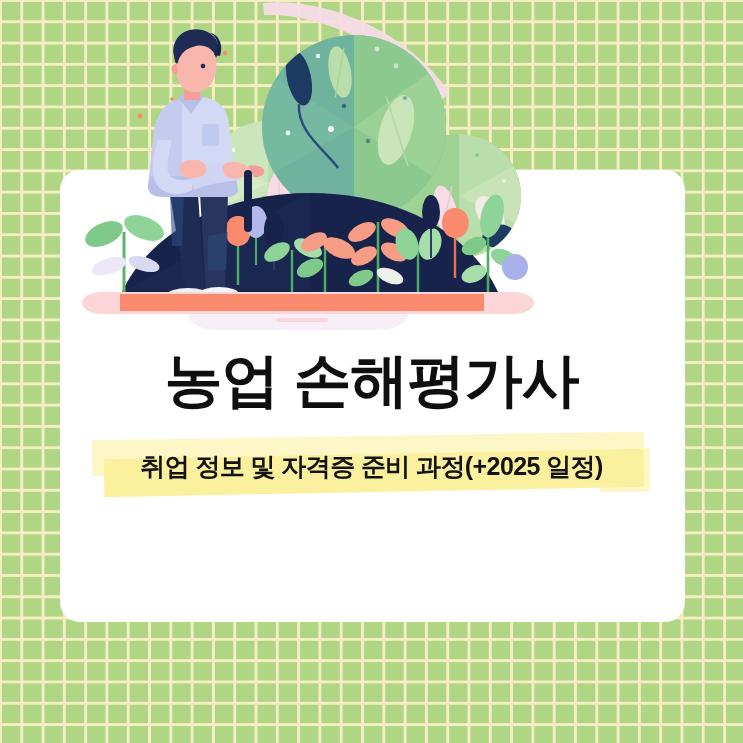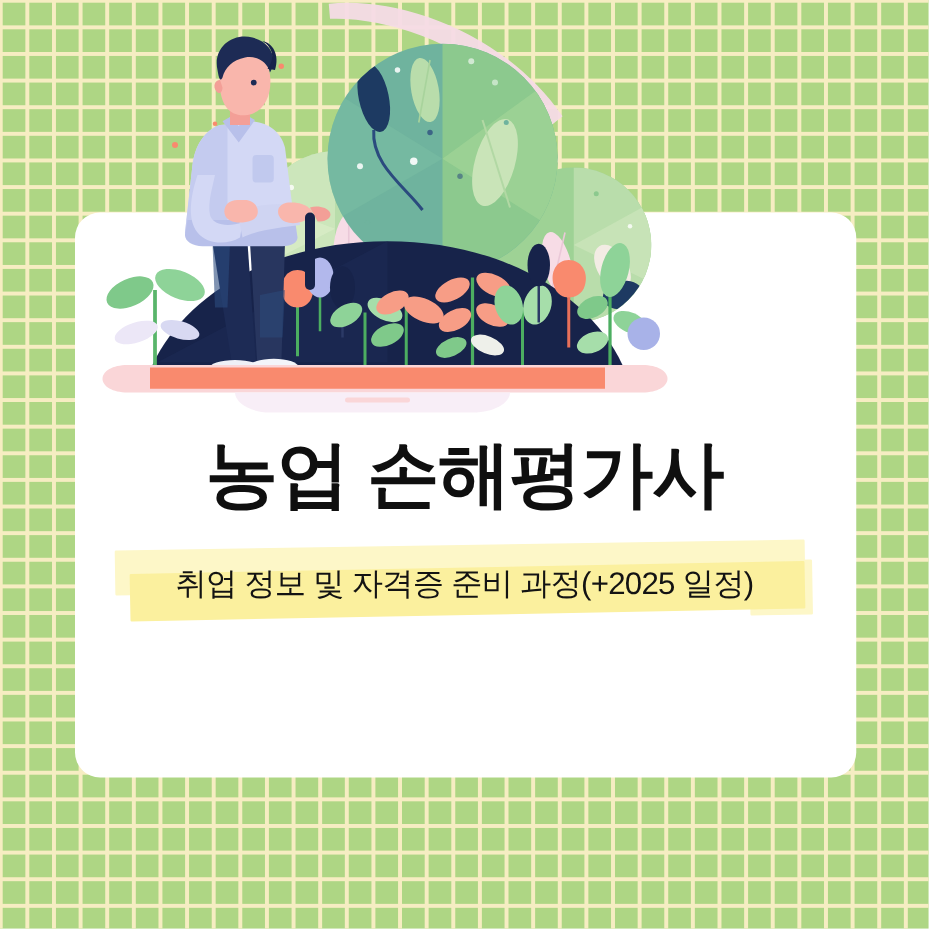--- a/index.html
+++ b/index.html
@@ -99,21 +99,21 @@
     background: #fdf7c8;
     transform: rotate(-1deg);
   }
   #subtitle {
     position: absolute;
     left: 0;
     top: 16px;
     width: 743px;
     text-align: center;
     font-size: 25px;
-    font-weight: normal;
+    font-weight: bold;
     color: #131313;
     letter-spacing: -0.6px;
     white-space: nowrap;
   }
 </style>
 </head>
 <body>
 
 <div id="poster">
 

